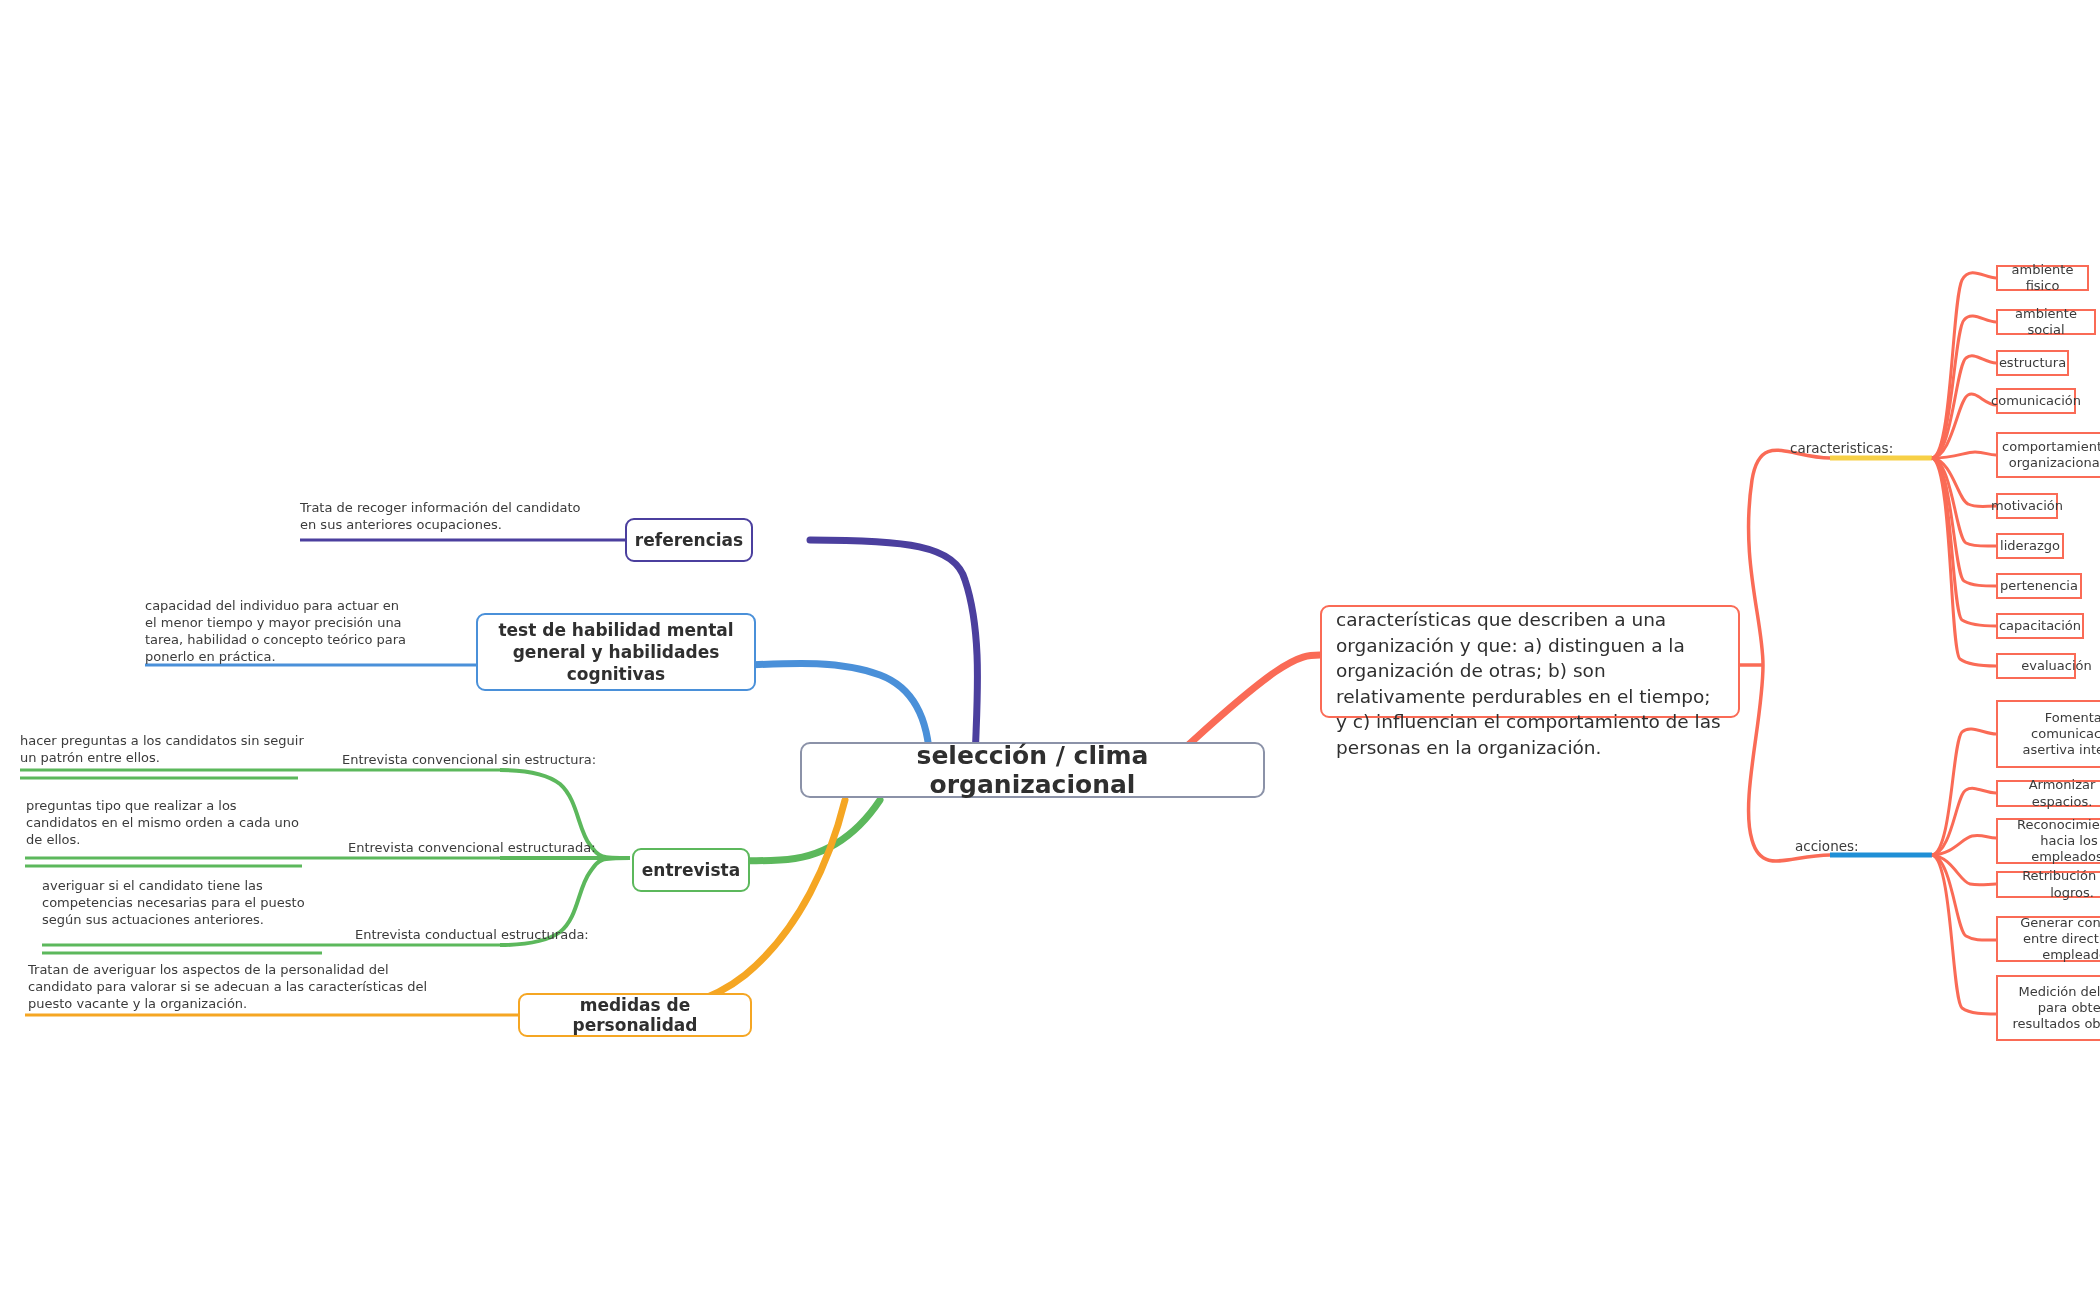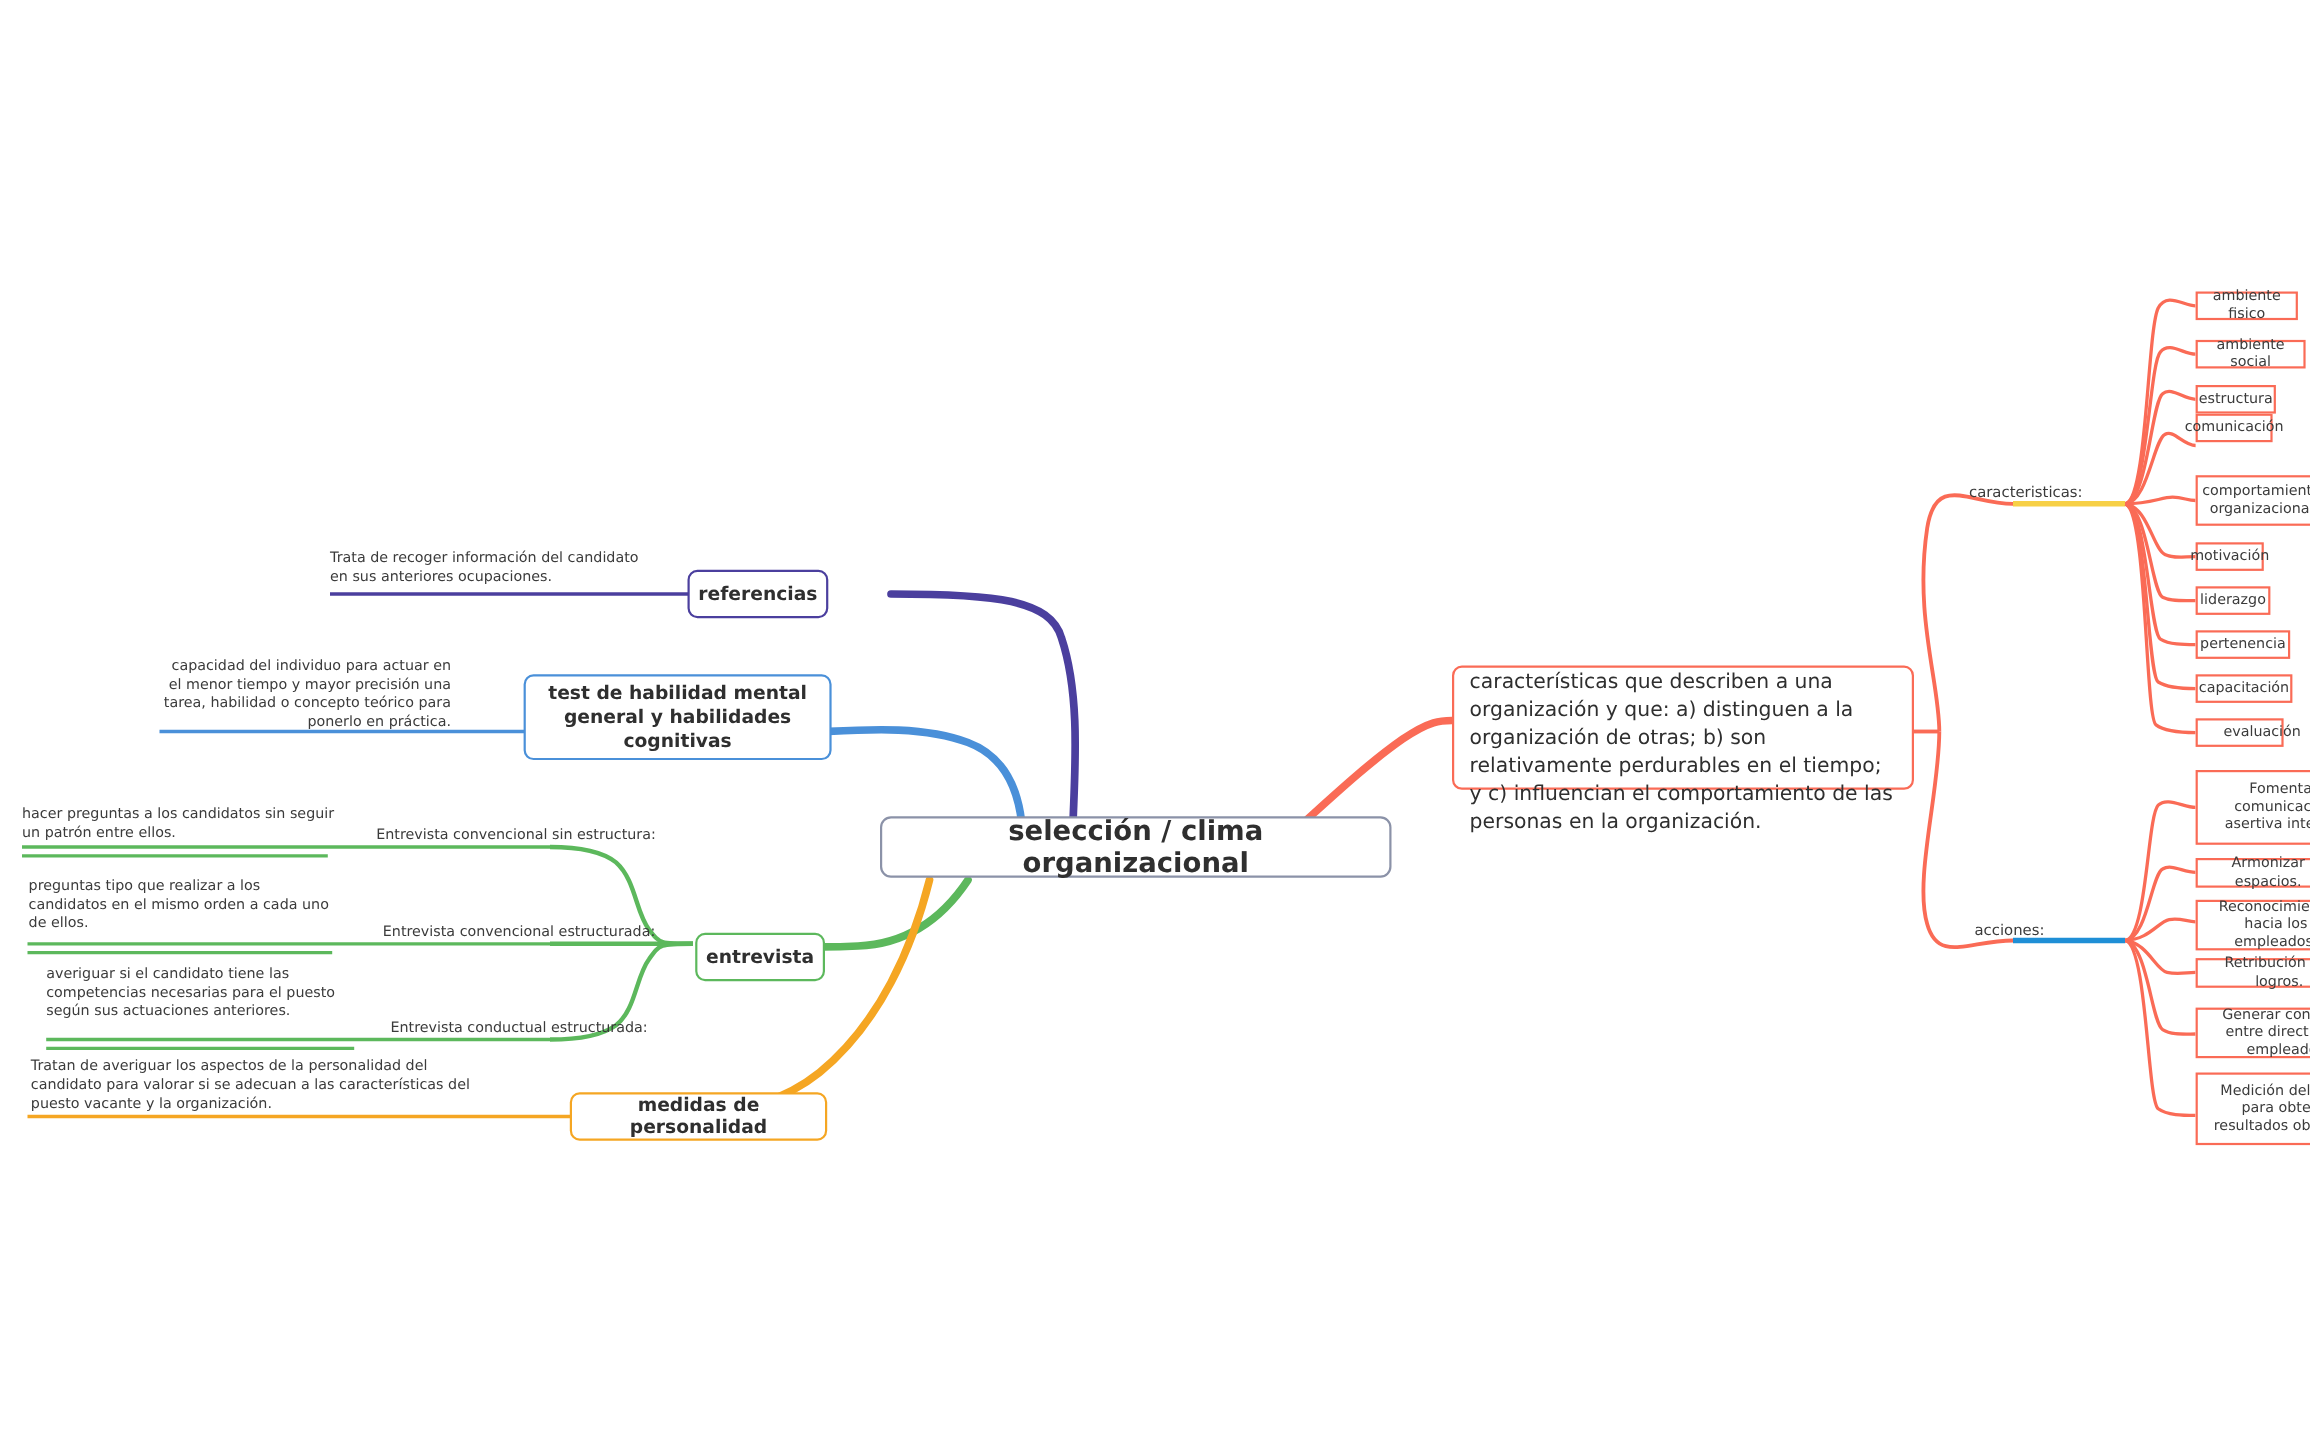--- a/index.html
+++ b/index.html
@@ -108,21 +108,21 @@
     <span>entrevista</span>
   </div>
 
   <div class="node mainnode amber" style="left:518px;top:993px;width:234px;height:44px;justify-content:flex-end;">
     <span>medidas de personalidad</span>
   </div>
 
   <div class="plain" style="left:300px;top:500px;width:300px;white-space:pre-line;">Trata de recoger información del candidato
 en sus anteriores ocupaciones.</div>
 
-  <div class="plain" style="left:145px;top:598px;width:265px;text-align:right;">capacidad del individuo para actuar en el menor tiempo y mayor precisión una tarea, habilidad o concepto teórico para ponerlo en práctica.</div>
+  <div class="plain" style="left:145px;top:598px;width:265px;">capacidad del individuo para actuar en el menor tiempo y mayor precisión una tarea, habilidad o concepto teórico para ponerlo en práctica.</div>
 
   <div class="plain" style="left:342px;top:752px;width:270px;">Entrevista convencional sin estructura:</div>
   <div class="plain" style="left:20px;top:733px;width:290px;">hacer preguntas a los candidatos sin seguir un patrón entre ellos.</div>
 
   <div class="plain" style="left:348px;top:840px;width:270px;">Entrevista convencional estructurada:</div>
   <div class="plain" style="left:26px;top:798px;width:275px;">preguntas tipo que realizar a los candidatos en el mismo orden a cada uno de ellos.</div>
 
   <div class="plain" style="left:355px;top:927px;width:270px;">Entrevista conductual estructurada:</div>
   <div class="plain" style="left:42px;top:878px;width:275px;">averiguar si el candidato tiene las competencias necesarias para el puesto según sus actuaciones anteriores.</div>
 
@@ -137,21 +137,21 @@
 
   <div class="node leafbox" style="left:1996px;top:265px;width:93px;height:26px;">
     <span>ambiente fisico</span>
     </div>
   <div class="node leafbox" style="left:1996px;top:309px;width:100px;height:26px;">
     <span>ambiente social</span>
     </div>
   <div class="node leafbox" style="left:1996px;top:350px;width:73px;height:26px;">
     <span>estructura</span>
     </div>
-  <div class="node leafbox" style="left:1996px;top:376px;width:70px;height:26px;">
+  <div class="node leafbox" style="left:1996px;top:388px;width:80px;height:26px;">
     <span>comunicación</span>
     </div>
   <div class="node leafbox" style="left:1996px;top:432px;width:120px;height:46px;">
     <span>comportamiento organizacional</span>
     </div>
   <div class="node leafbox" style="left:1996px;top:493px;width:62px;height:26px;">
     <span>motivación</span>
     </div>
   <div class="node leafbox" style="left:1996px;top:533px;width:68px;height:26px;">
     <span>liderazgo</span>

